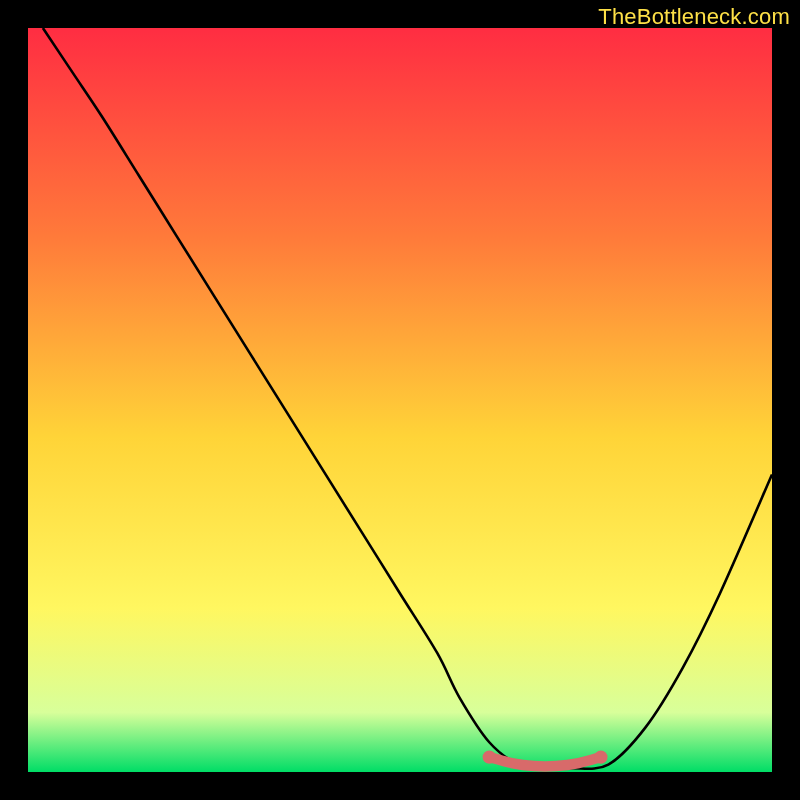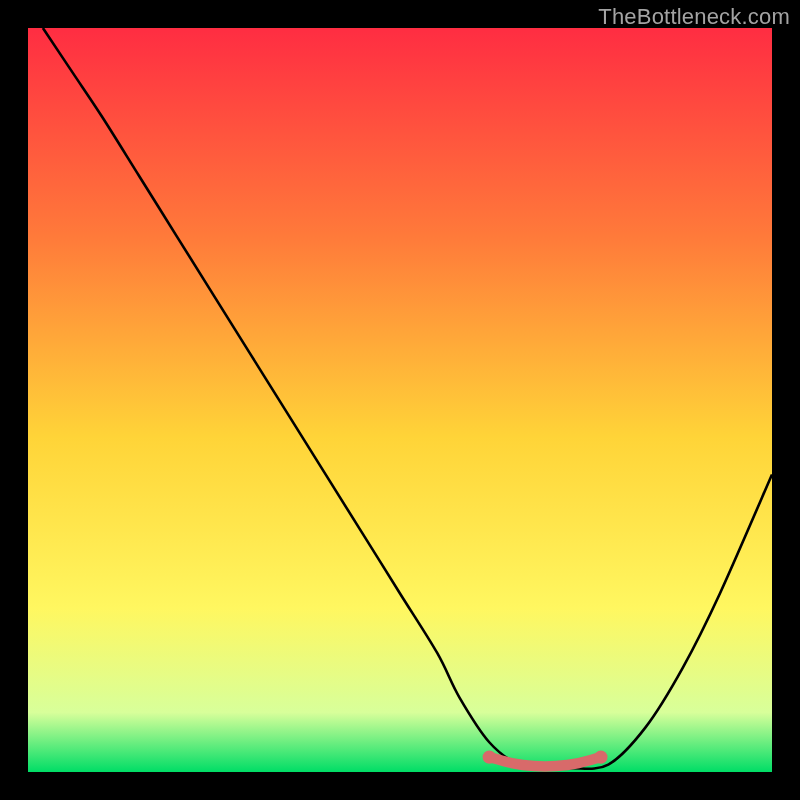--- a/index.html
+++ b/index.html
@@ -14,21 +14,21 @@
   .frame {
     position: relative;
     width: 800px;
     height: 800px;
     background: #000;
   }
   .watermark {
     position: absolute;
     top: 4px;
     right: 10px;
-    color: #a3a3a3;
+    color: #fde047;
     font-size: 22px;
     font-weight: 500;
     letter-spacing: 0.2px;
   }
   .plot-area {
     position: absolute;
     left: 28px;
     top: 28px;
     width: 744px;
     height: 744px;

